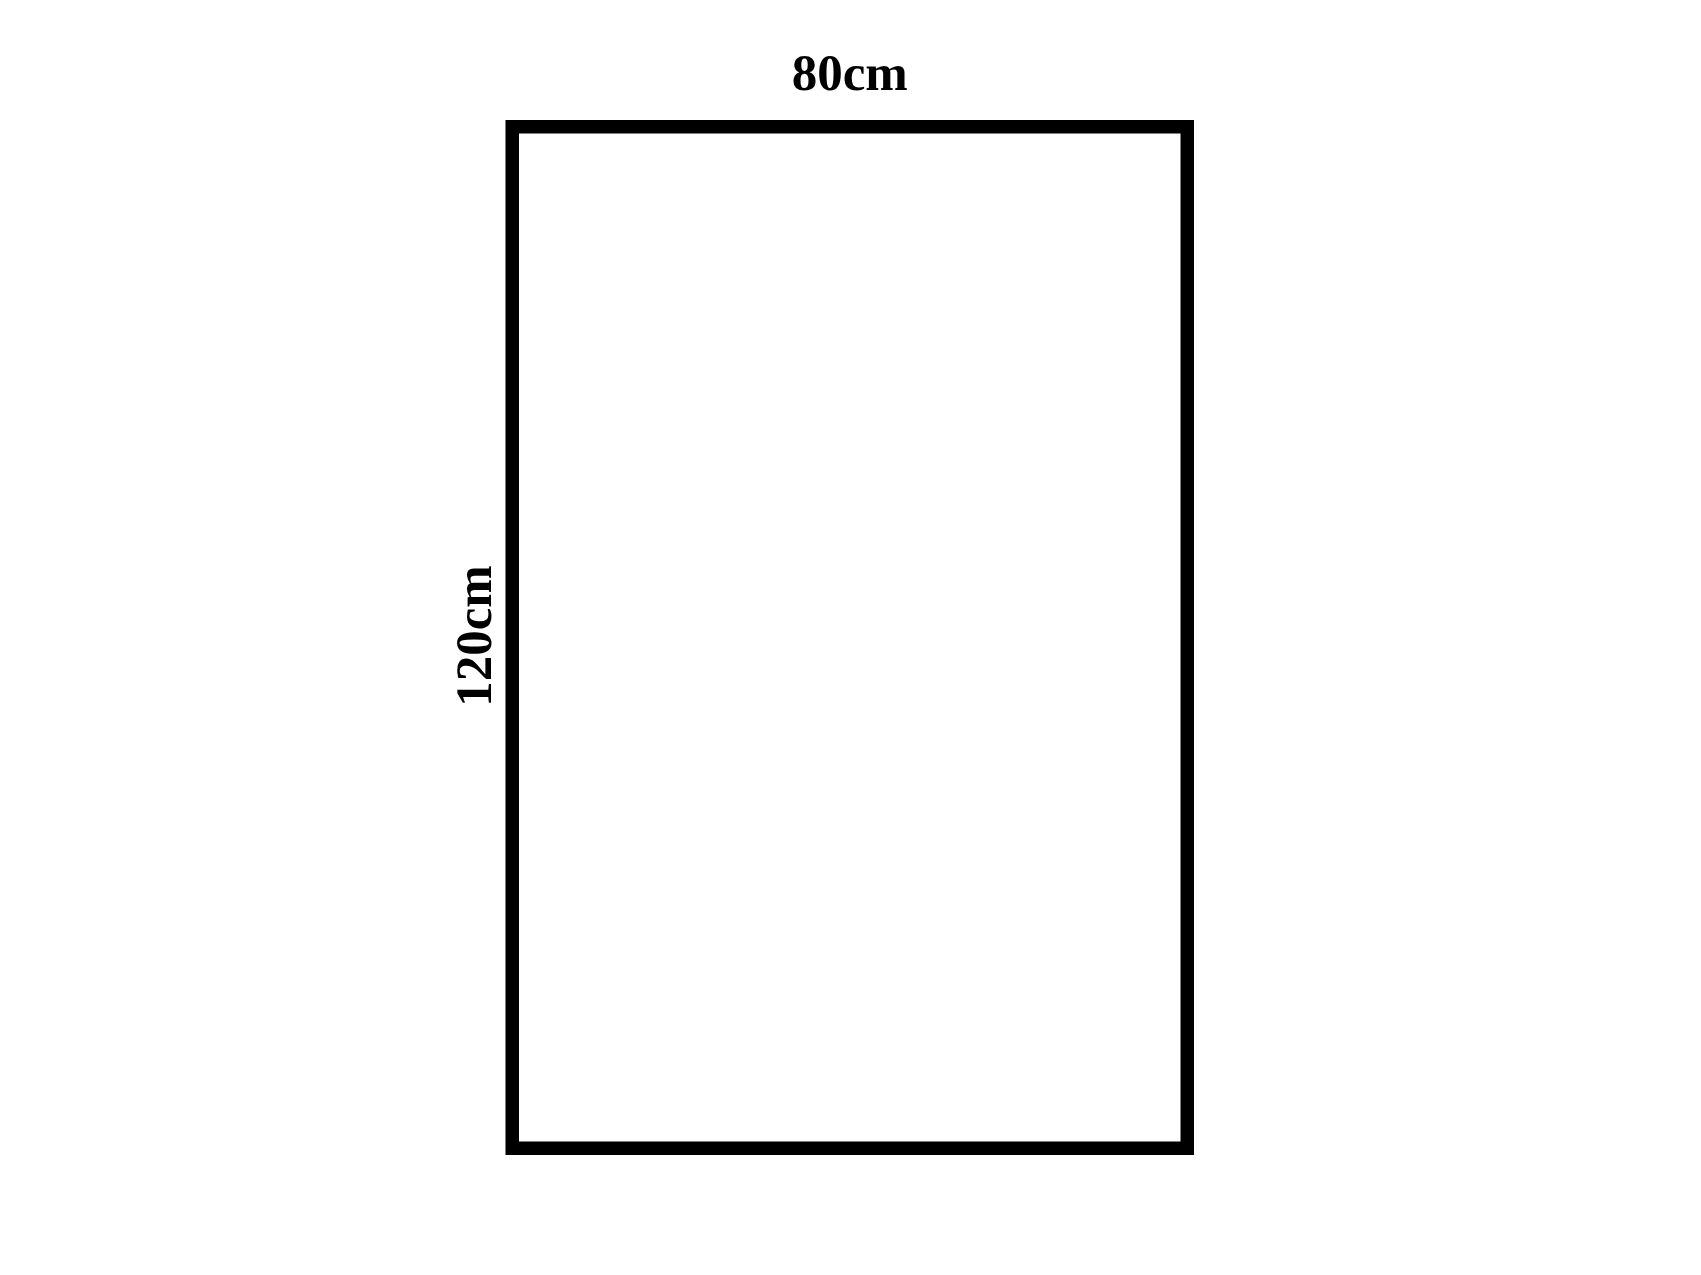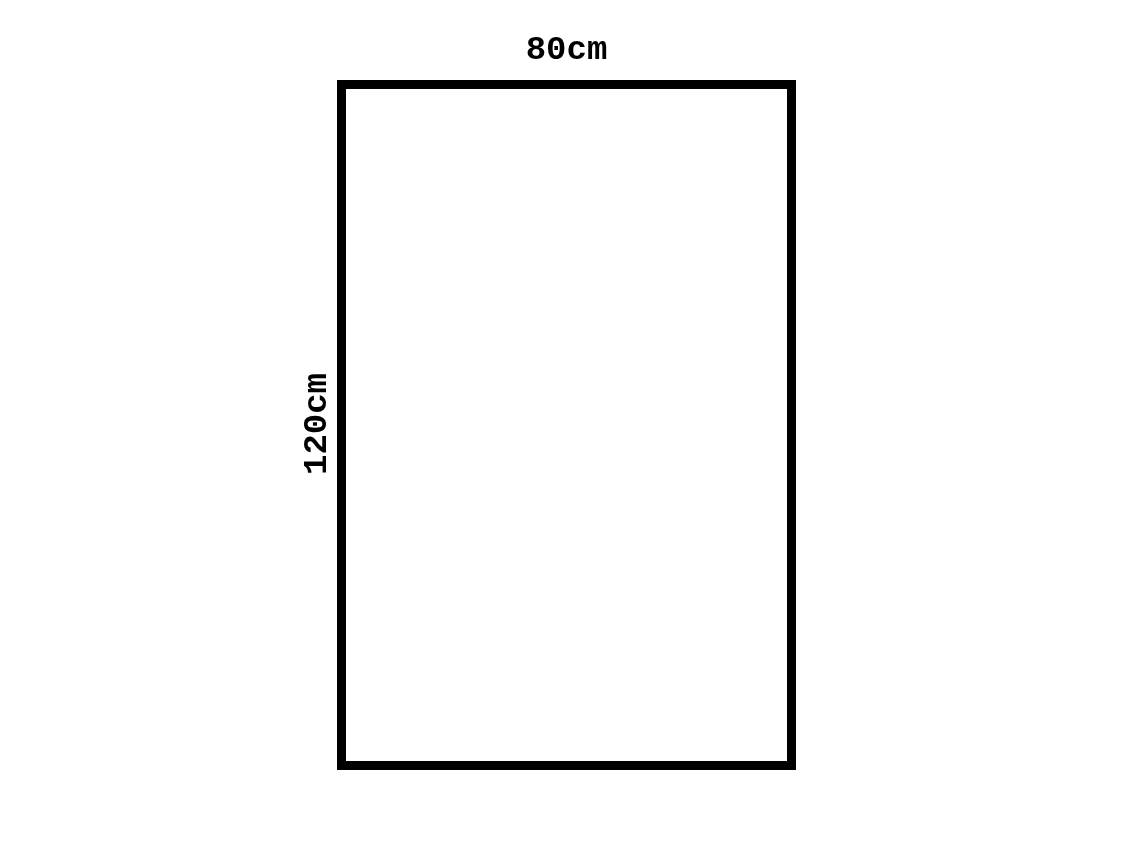--- a/index.html
+++ b/index.html
@@ -6,21 +6,21 @@
     margin: 0;
     padding: 0;
     background: #ffffff;
   }
   .canvas {
     position: relative;
     width: 1134px;
     height: 850px;
     background: #ffffff;
     overflow: hidden;
-    font-family: Liberation Mono, monospace;
+    font-family: Liberation Serif, serif;
   }
   .rect {
     position: absolute;
     left: 337px;
     top: 80px;
     width: 459px;
     height: 690px;
     box-sizing: border-box;
     border: 9px solid #000000;
     background: #ffffff;

